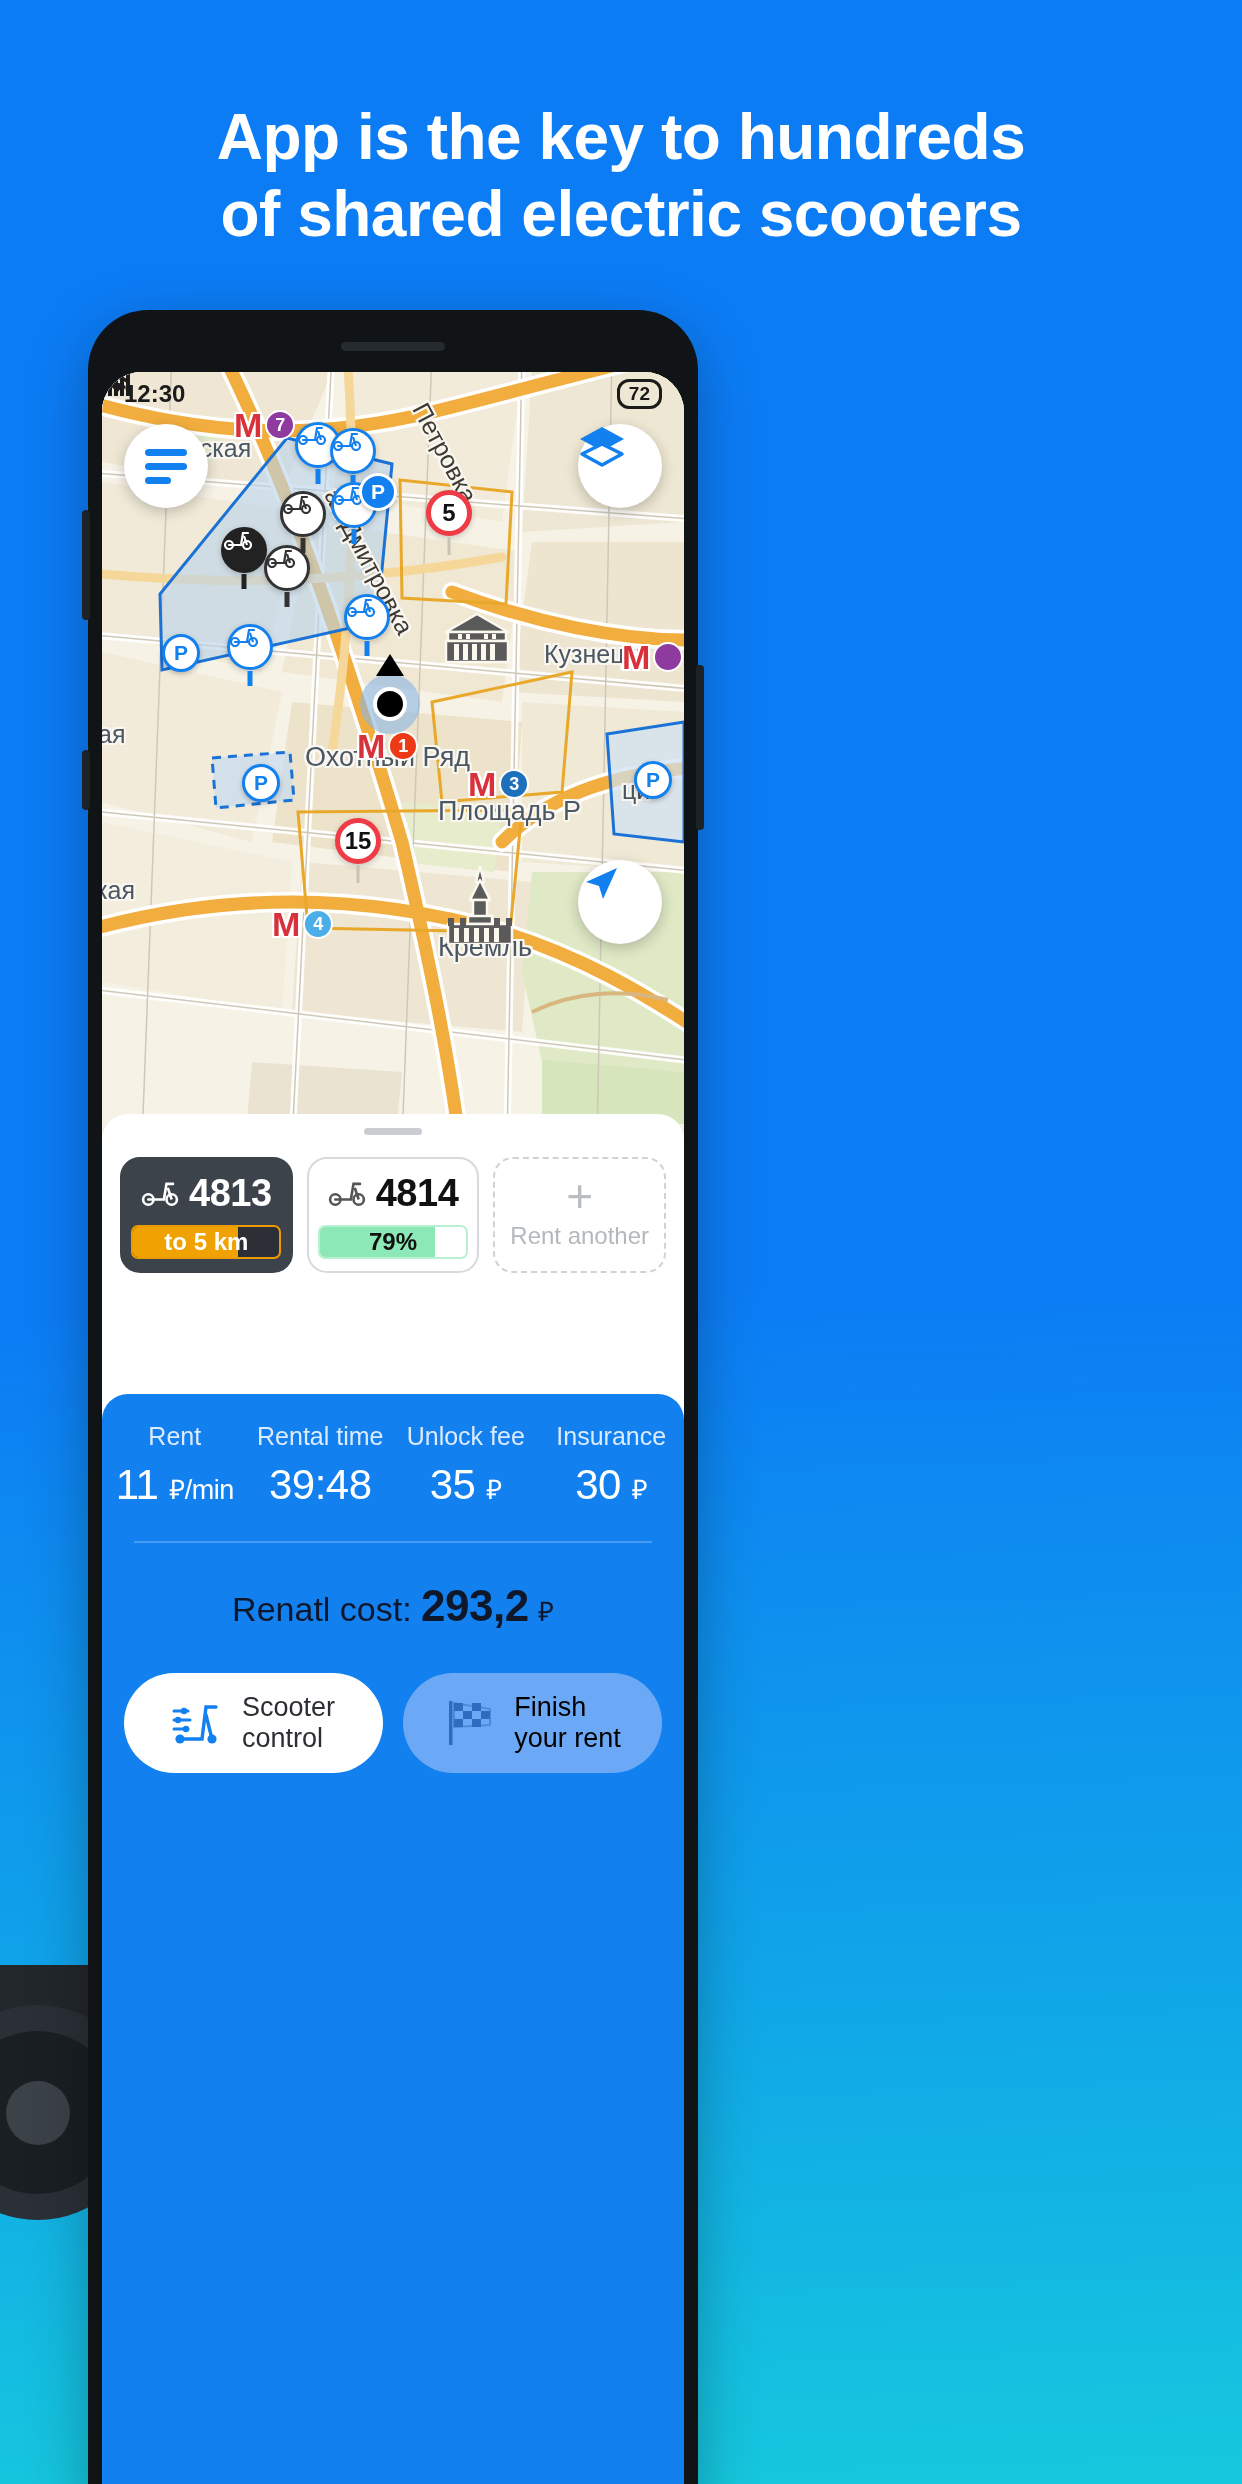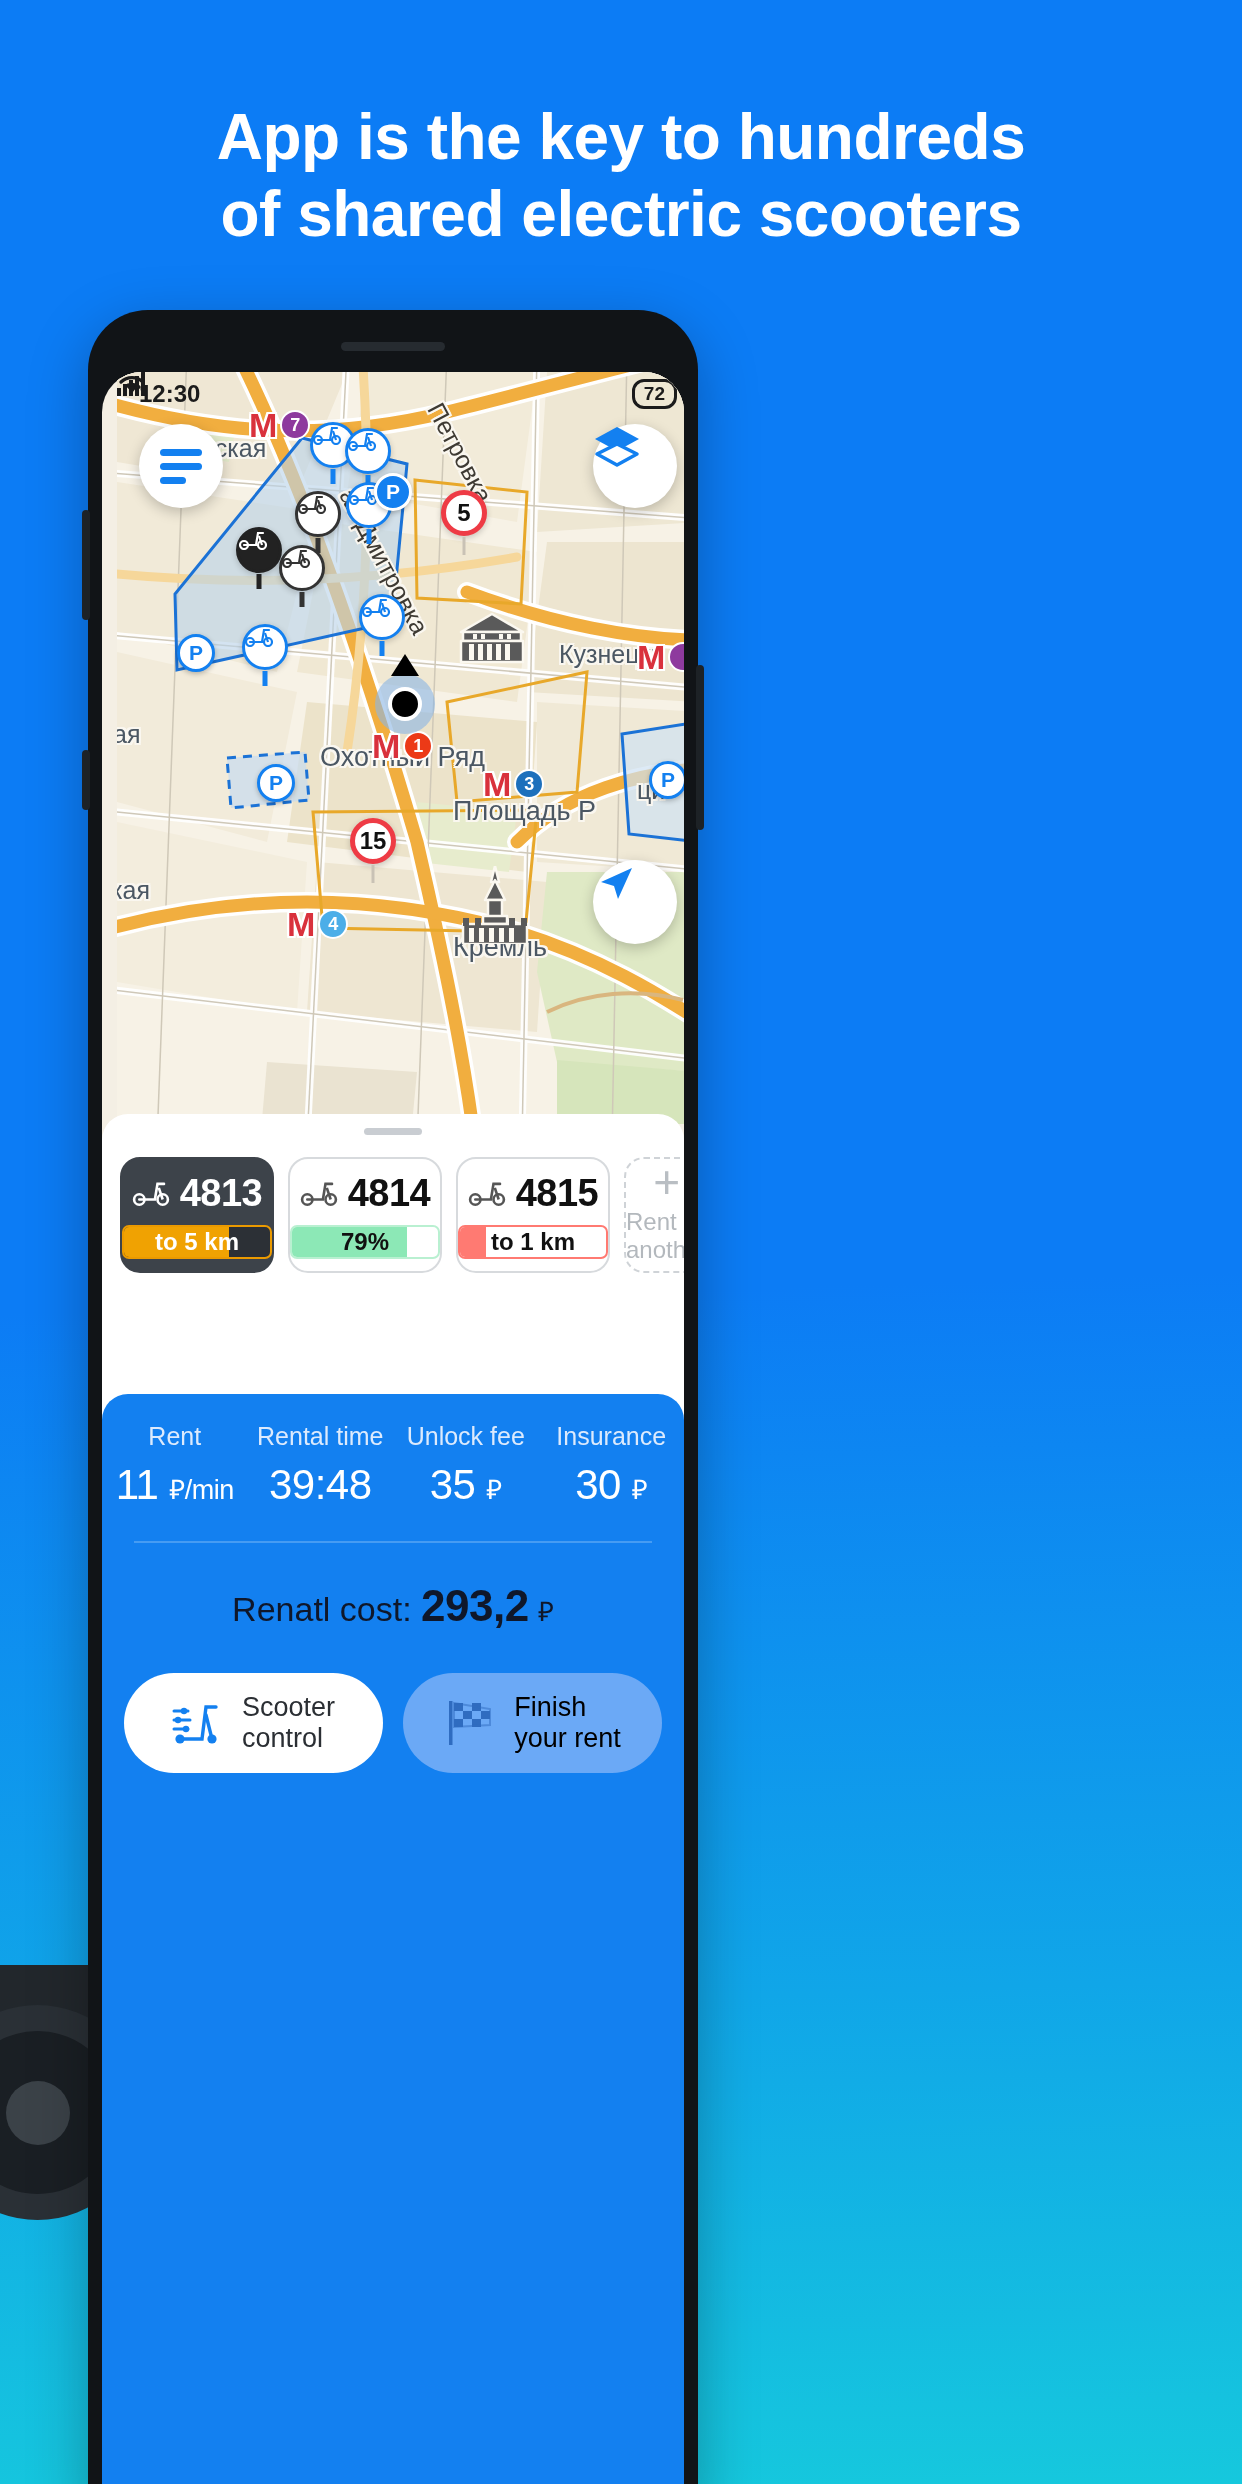--- a/index.html
+++ b/index.html
@@ -67,21 +67,21 @@
     position: absolute;
     left: 14px; top: 62px;
     width: 582px; height: 2138px;
     border-radius: 40px 40px 0 0;
     overflow: hidden;
     background: #f4efe4;
   }
 
   
   .map {
-    position: absolute; left: 15px; top: 0; width: 582px; height: 752px;
+    position: absolute; left: 0; top: 0; width: 582px; height: 752px;
     background: #f6f1e5;
     overflow: hidden;
   }
   .map svg { position: absolute; left: 0; top: 0; }
 
   
   .statusbar {
     position: absolute; left: 0; top: 0; width: 582px; height: 44px;
     display: flex; align-items: center; justify-content: space-between;
     padding: 0 22px; z-index: 30;
@@ -596,35 +596,20 @@
               <path d="M23 15 L20 6" stroke="#555" stroke-width="2"></path>
             </svg>
             <span class="chip-num">4814</span>
           </div>
           <div class="chip-bar bar-green">
             <i class="bar-fill"></i>
             <span>79%</span>
           </div>
         </div>
 
-        <div class="chip">
-          <div class="chip-top">
-            <svg width="38" height="26" viewBox="0 0 28 20">
-              <circle cx="5" cy="15" r="4" fill="none" stroke="#555" stroke-width="2"></circle>
-              <circle cx="23" cy="15" r="4" fill="none" stroke="#555" stroke-width="2"></circle>
-              <path d="M5 15 L17 15 L19 3 L24 3" fill="none" stroke="#555" stroke-width="2" stroke-linecap="round"></path>
-              <path d="M23 15 L20 6" stroke="#555" stroke-width="2"></path>
-            </svg>
-            <span class="chip-num">4815</span>
-          </div>
-          <div class="chip-bar bar-red">
-            <i class="bar-fill"></i>
-            <span>to 1 km</span>
-          </div>
-        </div>
 
         <div class="chip dashed">
           <span class="plus-sign">+</span>
           <span class="rent-another">Rent another</span>
         </div>
       </div>
 
       <div class="info-panel">
         <div class="stats">
           <div class="stat">

